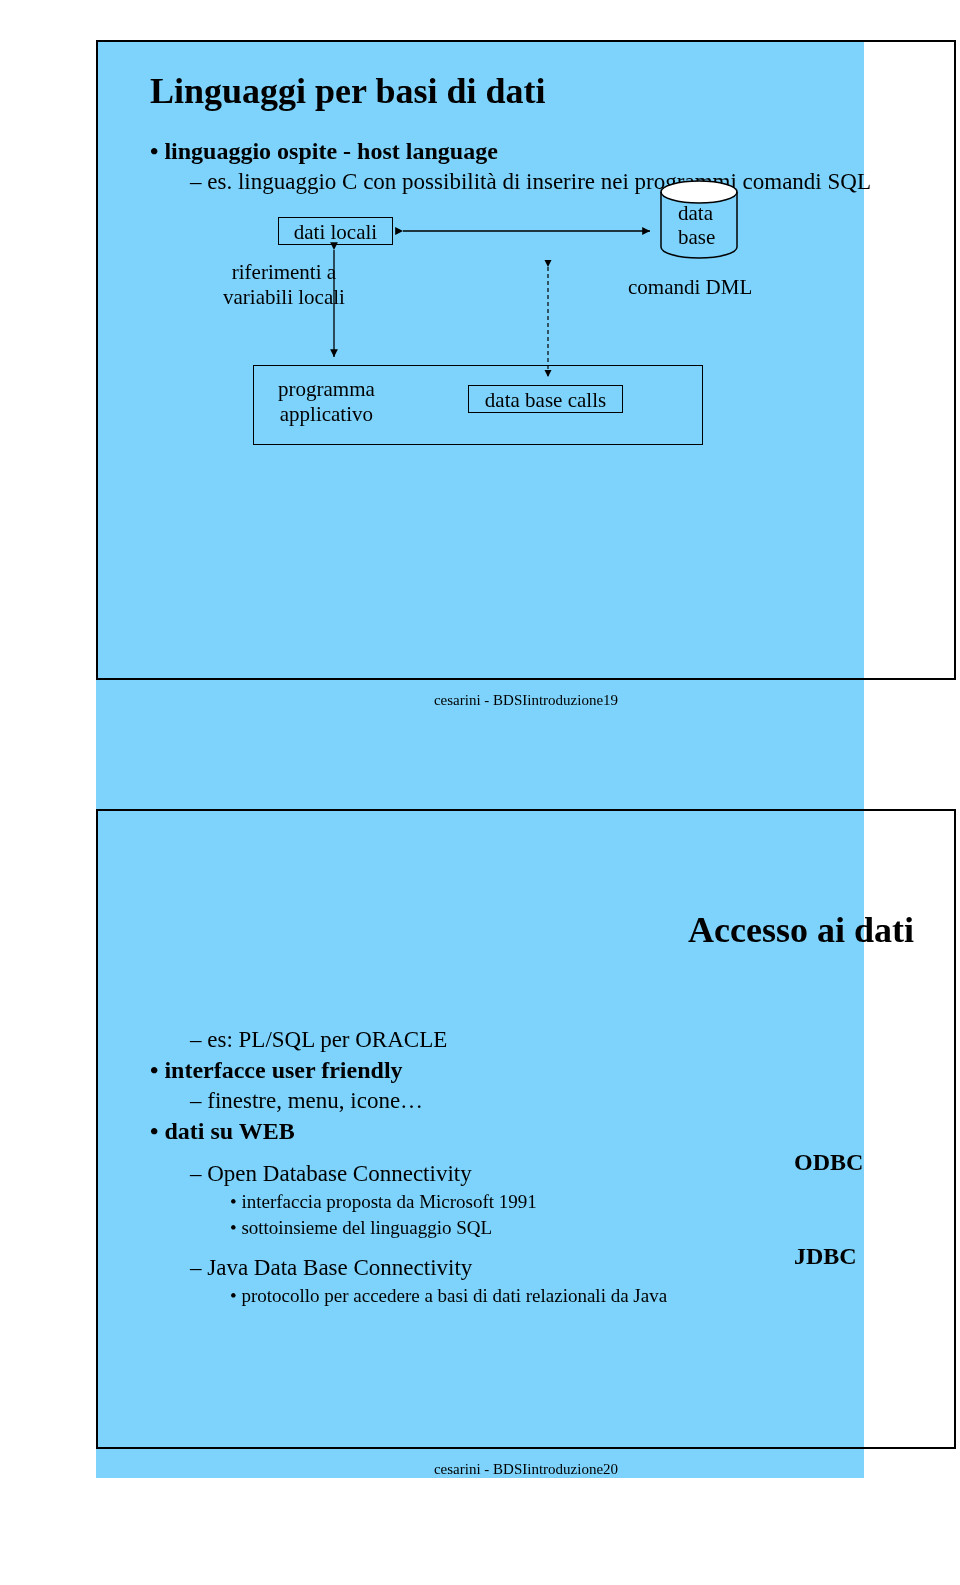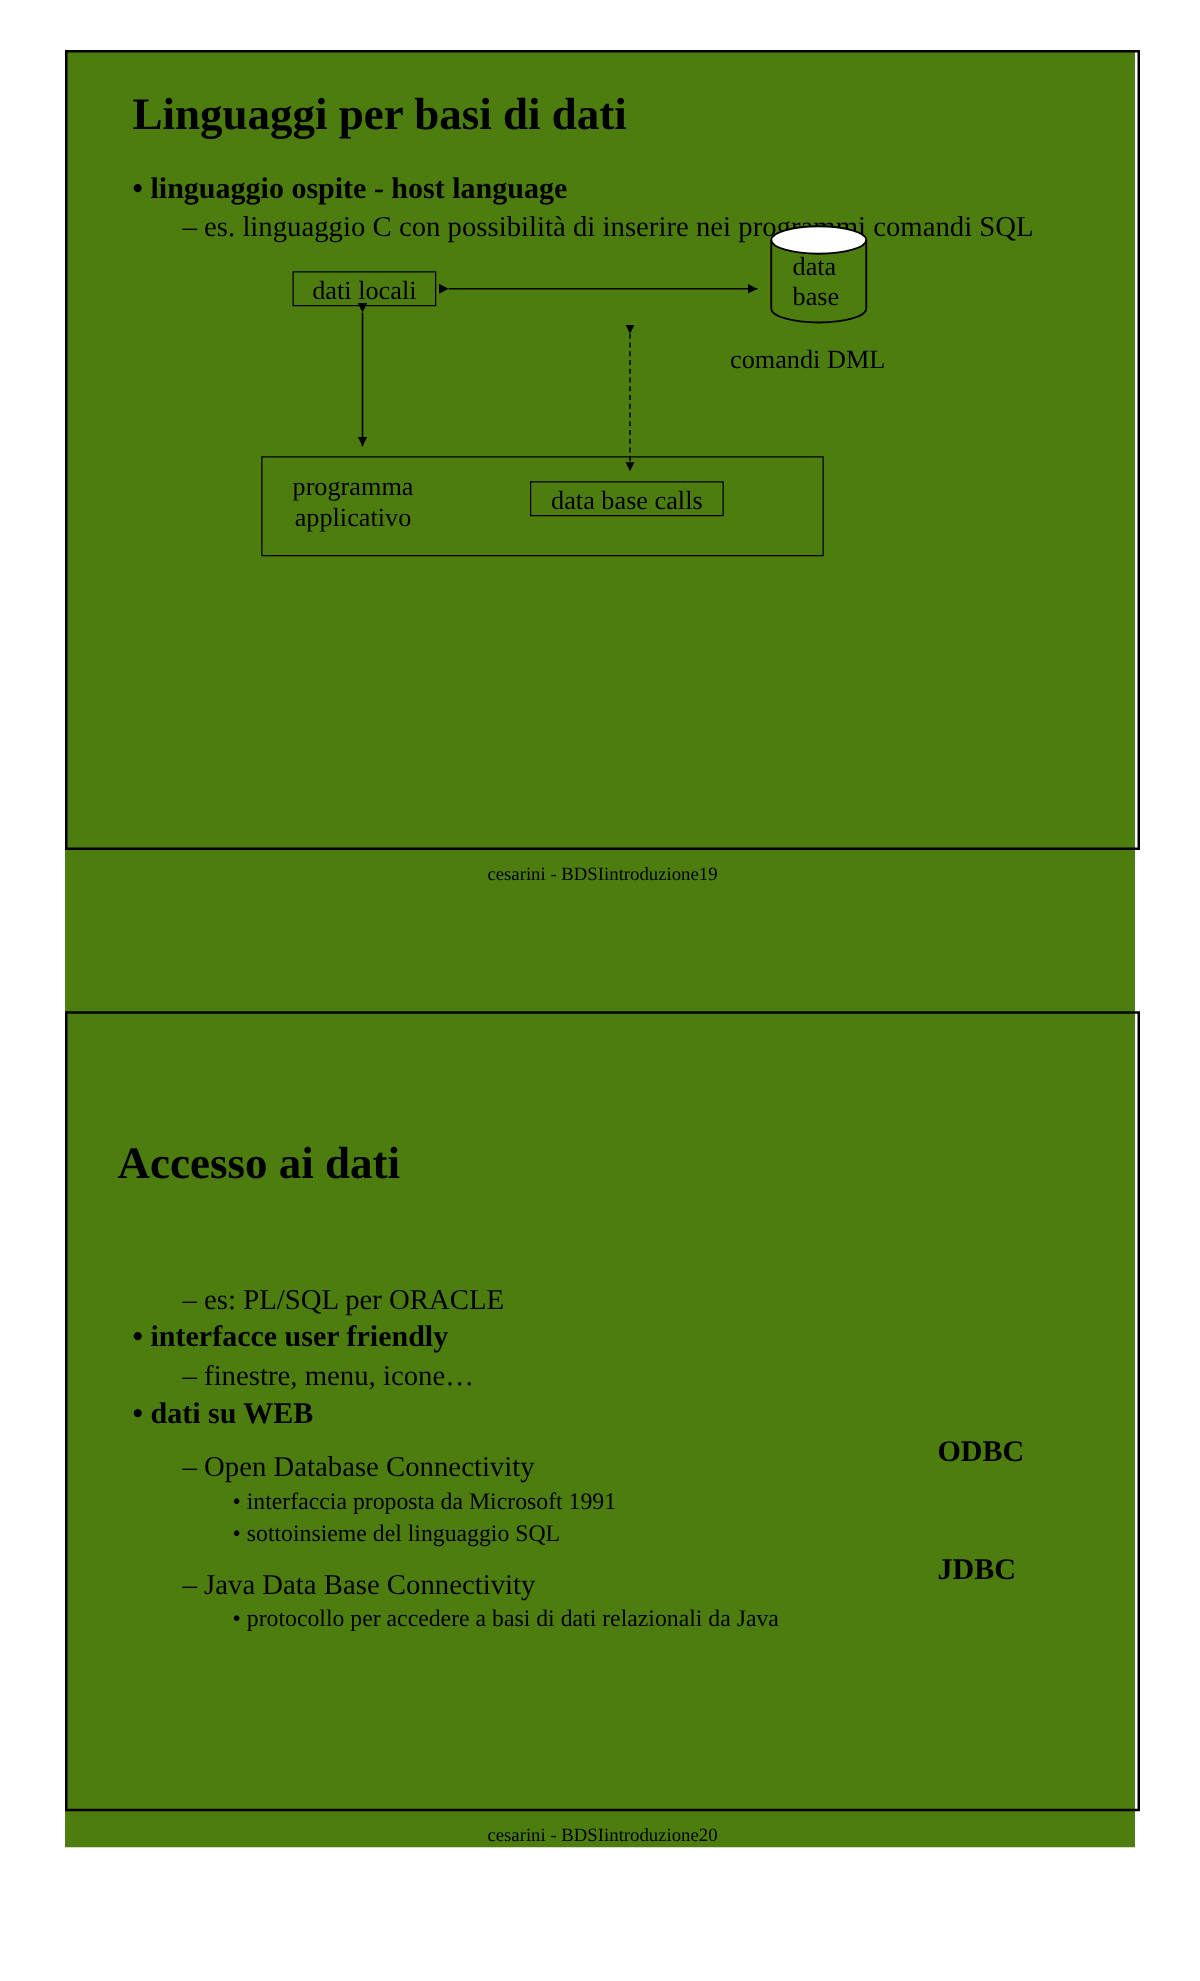--- a/index.html
+++ b/index.html
@@ -3,23 +3,23 @@
 <meta charset="utf-8">
 <style>
   html, body {
     margin: 0;
     padding: 0;
     background: #ffffff;
     font-family: "Times New Roman", Times, serif;
     color: #000;
   }
   .page {
-    width: 856px;
+    width: 768px;
     margin: 0 auto;
-    background: #4d7c0f;
+    background: #7dd3fc;
   }
   .slide {
     border: 2px solid #000;
     box-sizing: border-box;
     width: 860px;
     margin: 40px auto 8px auto;
     padding: 28px 40px 20px 40px;
     position: relative;
   }
   .slide-title {
@@ -118,20 +118,24 @@
 
     <div class="bullet">linguaggio ospite - host language</div>
     <div class="subbullet">es. linguaggio C con possibilità di inserire nei programmi comandi SQL</div>
 
     <div class="diagram">
 
       <div class="box" style="left:100px; top:12px; width:115px; height:28px;">
         <span>dati locali</span>
       </div>
 
+      <div class="label" style="left:45px; top:55px;">
+        <div>riferimenti a</div>
+        <div>variabili locali</div>
+      </div>
 
       <svg class="cylinder" style="left:480px; top:-26px;" width="82" height="82" viewBox="0 0 82 82">
         <ellipse cx="41" cy="13" rx="38" ry="11" fill="#fff" stroke="#000" stroke-width="1.5"></ellipse>
         <path d="M3 13 L3 68" fill="none" stroke="#000" stroke-width="1.5"></path>
         <path d="M79 13 L79 68" fill="none" stroke="#000" stroke-width="1.5"></path>
         <path d="M3 68 A38 11 0 0 0 79 68" fill="none" stroke="#000" stroke-width="1.5"></path>
       </svg>
       <div class="label" style="left:500px; top:-4px;"><span>data</span></div>
       <div class="label" style="left:500px; top:20px;"><span>base</span></div>
 
@@ -167,21 +171,21 @@
   <div class="footer">
     <span>cesarini - BDSI</span>
     <span>introduzione</span>
     <span>19</span>
   </div>
 
   <div class="gap"></div>
 
   <div class="slide" style="height:640px;">
     <div style="height:70px;"></div>
-    <h1 class="slide-title" style="text-align:left; margin-left:0;">Accesso ai dati</h1>
+    <h1 class="slide-title" style="text-align:right; margin-left:0;">Accesso ai dati</h1>
     <div style="height:50px;"></div>
 
     <div class="subbullet">es: PL/SQL per ORACLE</div>
 
     <div class="bullet">interfacce user friendly</div>
     <div class="subbullet">finestre, menu, icone…</div>
 
     <div class="bullet">dati su WEB</div>
 
     <div class="row">

